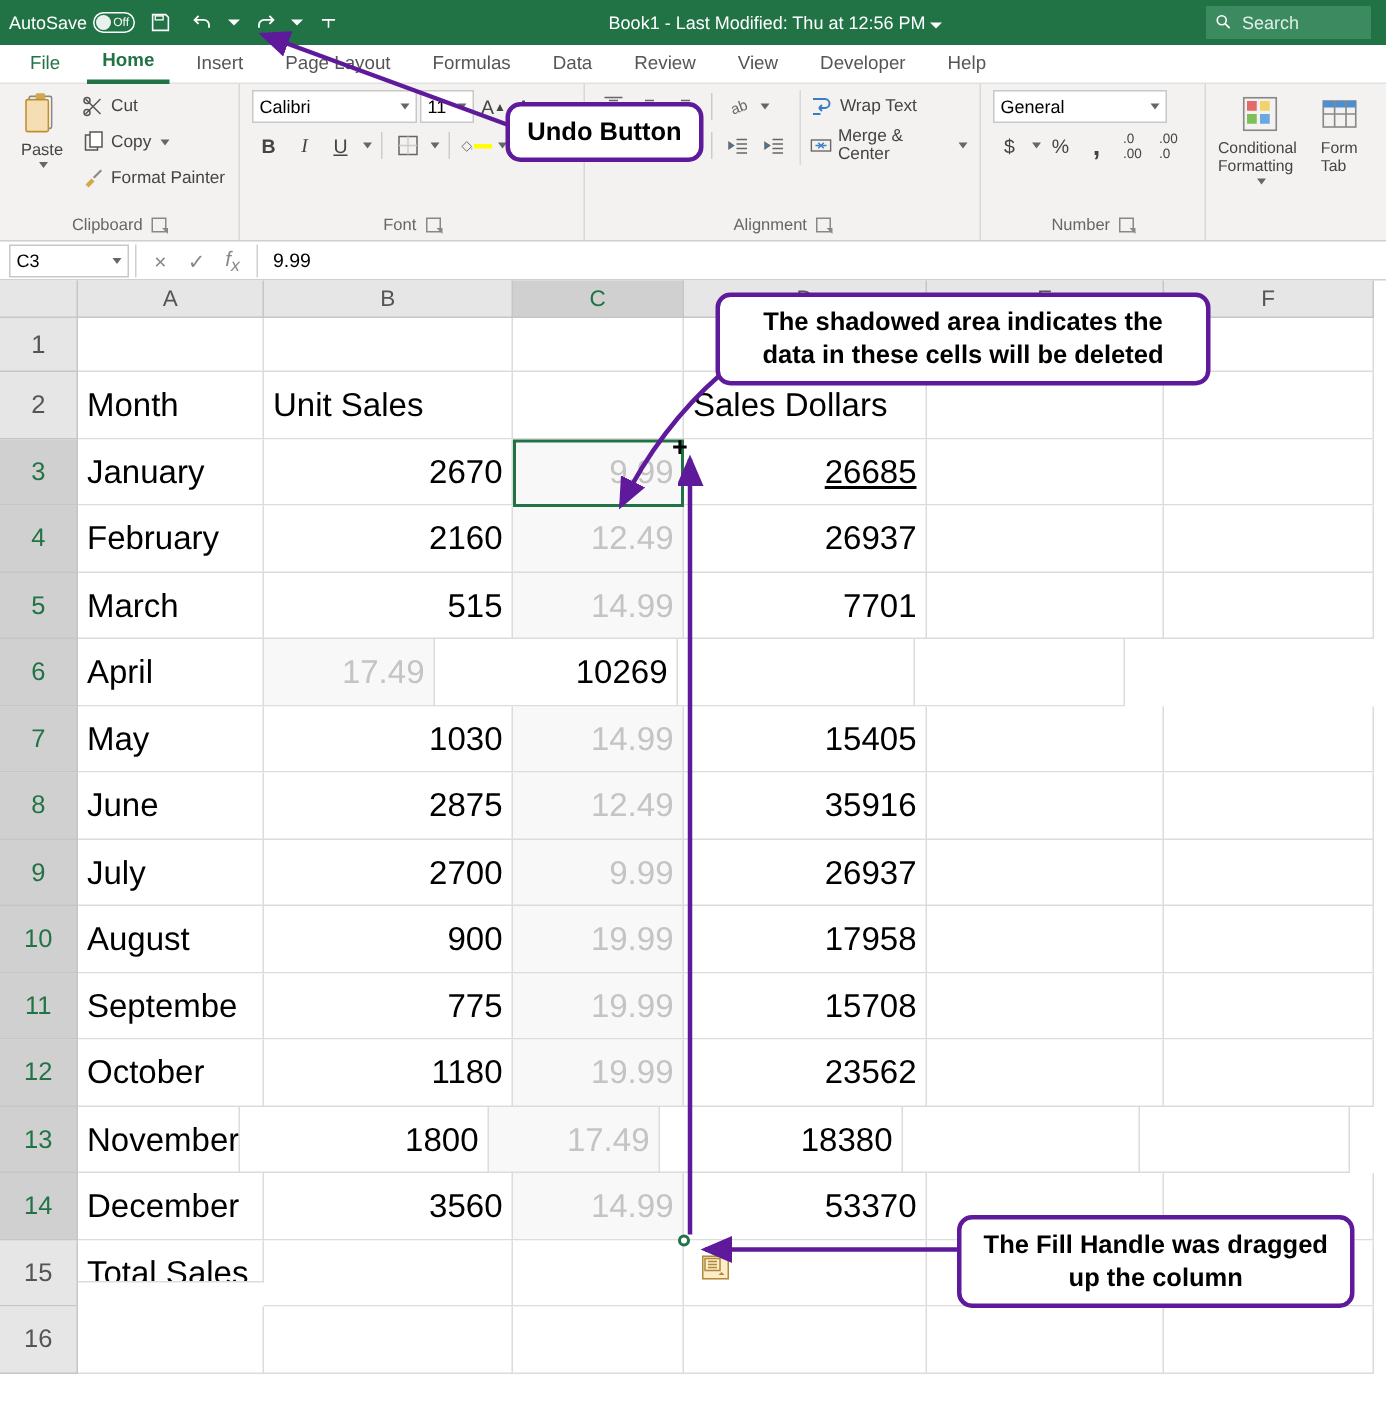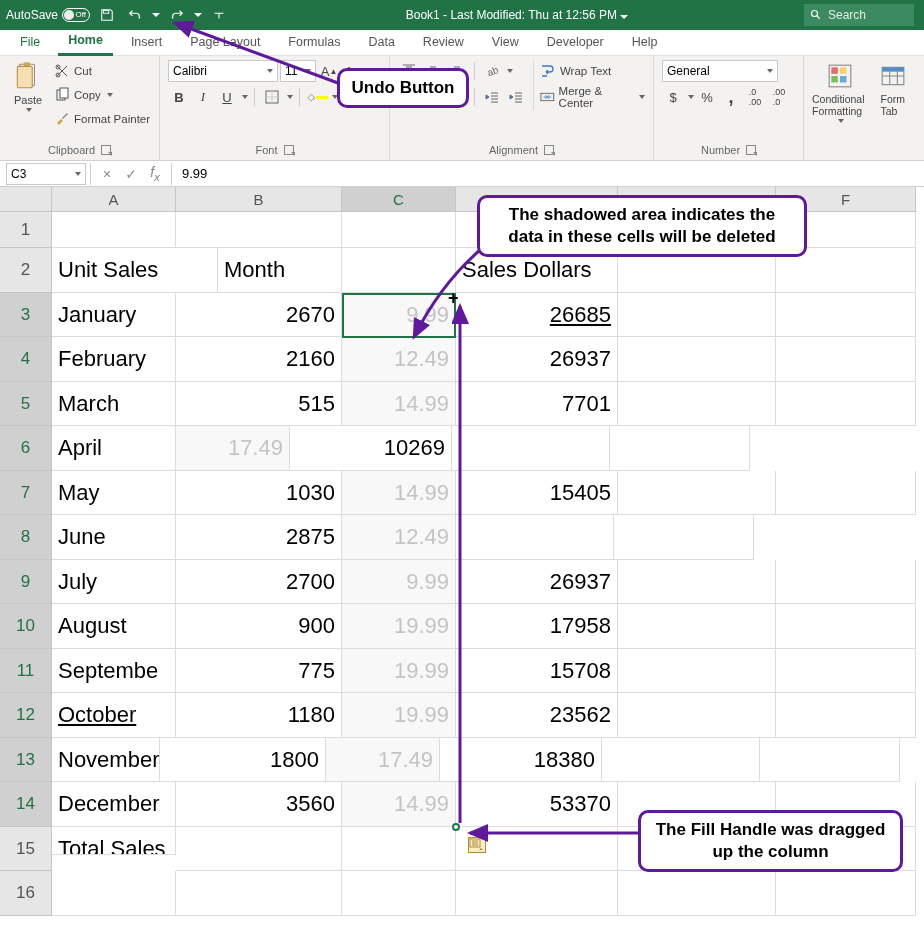--- a/index.html
+++ b/index.html
@@ -412,22 +412,22 @@
   <div class="cells" id="cells">
       <div class="row">
         <div class="cell col-A txt" style="width: 124px; height: 36px; line-height: 28px;"></div>
         <div class="cell col-B txt" style="width: 166px; height: 36px; line-height: 28px;"></div>
         <div class="cell col-C txt" style="width: 114px; height: 36px; line-height: 28px;"></div>
         <div class="cell col-D txt" style="width: 162px; height: 36px; line-height: 28px;"></div>
         <div class="cell col-E txt" style="width: 158px; height: 36px; line-height: 28px;"></div>
         <div class="cell col-F txt" style="width: 140px; height: 36px; line-height: 28px;"></div>
       </div>
       <div class="row">
+        <div class="cell col-A txt" style="width: 124px; height: 44.5px; line-height: 36.5px; font-size: 22px;">Month</div>
         <div class="cell col-B txt" style="width: 166px; height: 44.5px; line-height: 36.5px; font-size: 22px;">Unit Sales</div>
-        <div class="cell col-A txt" style="width: 124px; height: 44.5px; line-height: 36.5px; font-size: 22px;">Month</div>
         <div class="cell col-C txt" style="width: 114px; height: 44.5px; line-height: 36.5px; font-size: 22px;"></div>
         <div class="cell col-D txt" style="width: 162px; height: 44.5px; line-height: 36.5px; font-size: 22px;">Sales Dollars</div>
         <div class="cell col-E txt" style="width: 158px; height: 44.5px; line-height: 36.5px; font-size: 22px;"></div>
         <div class="cell col-F txt" style="width: 140px; height: 44.5px; line-height: 36.5px; font-size: 22px;"></div>
       </div>
       <div class="row">
         <div class="cell col-A txt" style="width: 124px; height: 44.5px; line-height: 36.5px;">January</div>
         <div class="cell col-B num" style="width: 166px; height: 44.5px; line-height: 36.5px;">2670</div>
         <div class="cell col-C num" style="width: 114px; height: 44.5px; line-height: 36.5px; background: rgb(248, 248, 248); color: rgb(196, 196, 196);">9.99</div>
         <div class="cell col-D num" style="width: 162px; height: 44.5px; line-height: 36.5px; text-decoration: underline;">26685</div>
@@ -462,20 +462,21 @@
         <div class="cell col-B num" style="width: 166px; height: 44.5px; line-height: 36.5px;">1030</div>
         <div class="cell col-C num" style="width: 114px; height: 44.5px; line-height: 36.5px; background: rgb(248, 248, 248); color: rgb(196, 196, 196);">14.99</div>
         <div class="cell col-D num" style="width: 162px; height: 44.5px; line-height: 36.5px;">15405</div>
         <div class="cell col-E txt" style="width: 158px; height: 44.5px; line-height: 36.5px;"></div>
         <div class="cell col-F txt" style="width: 140px; height: 44.5px; line-height: 36.5px;"></div>
       </div>
       <div class="row">
         <div class="cell col-A txt" style="width: 124px; height: 44.5px; line-height: 36.5px;">June</div>
         <div class="cell col-B num" style="width: 166px; height: 44.5px; line-height: 36.5px;">2875</div>
         <div class="cell col-C num" style="width: 114px; height: 44.5px; line-height: 36.5px; background: rgb(248, 248, 248); color: rgb(196, 196, 196);">12.49</div>
+        <div class="cell col-D num" style="width: 162px; height: 44.5px; line-height: 36.5px;">35916</div>
         <div class="cell col-E txt" style="width: 158px; height: 44.5px; line-height: 36.5px;"></div>
         <div class="cell col-F txt" style="width: 140px; height: 44.5px; line-height: 36.5px;"></div>
       </div>
       <div class="row">
         <div class="cell col-A txt" style="width: 124px; height: 44.5px; line-height: 36.5px;">July</div>
         <div class="cell col-B num" style="width: 166px; height: 44.5px; line-height: 36.5px;">2700</div>
         <div class="cell col-C num" style="width: 114px; height: 44.5px; line-height: 36.5px; background: rgb(248, 248, 248); color: rgb(196, 196, 196);">9.99</div>
         <div class="cell col-D num" style="width: 162px; height: 44.5px; line-height: 36.5px;">26937</div>
         <div class="cell col-E txt" style="width: 158px; height: 44.5px; line-height: 36.5px;"></div>
         <div class="cell col-F txt" style="width: 140px; height: 44.5px; line-height: 36.5px;"></div>
@@ -490,21 +491,21 @@
       </div>
       <div class="row">
         <div class="cell col-A txt" style="width: 124px; height: 44.5px; line-height: 36.5px;">Septembe</div>
         <div class="cell col-B num" style="width: 166px; height: 44.5px; line-height: 36.5px;">775</div>
         <div class="cell col-C num" style="width: 114px; height: 44.5px; line-height: 36.5px; background: rgb(248, 248, 248); color: rgb(196, 196, 196);">19.99</div>
         <div class="cell col-D num" style="width: 162px; height: 44.5px; line-height: 36.5px;">15708</div>
         <div class="cell col-E txt" style="width: 158px; height: 44.5px; line-height: 36.5px;"></div>
         <div class="cell col-F txt" style="width: 140px; height: 44.5px; line-height: 36.5px;"></div>
       </div>
       <div class="row">
-        <div class="cell col-A txt" style="width: 124px; height: 44.5px; line-height: 36.5px; text-decoration: underline;">October</div>
+        <div class="cell col-A txt" style="width: 124px; height: 44.5px; line-height: 36.5px;">October</div>
         <div class="cell col-B num" style="width: 166px; height: 44.5px; line-height: 36.5px;">1180</div>
         <div class="cell col-C num" style="width: 114px; height: 44.5px; line-height: 36.5px; background: rgb(248, 248, 248); color: rgb(196, 196, 196);">19.99</div>
         <div class="cell col-D num" style="width: 162px; height: 44.5px; line-height: 36.5px;">23562</div>
         <div class="cell col-E txt" style="width: 158px; height: 44.5px; line-height: 36.5px;"></div>
         <div class="cell col-F txt" style="width: 140px; height: 44.5px; line-height: 36.5px;"></div>
       </div>
       <div class="row">
         <div class="cell col-A txt" style="width: 108px; height: 44.5px; line-height: 36.5px;">November</div>
         <div class="cell col-B num" style="width: 166px; height: 44.5px; line-height: 36.5px;">1800</div>
         <div class="cell col-C num" style="width: 114px; height: 44.5px; line-height: 36.5px; background: rgb(248, 248, 248); color: rgb(196, 196, 196);">17.49</div>

